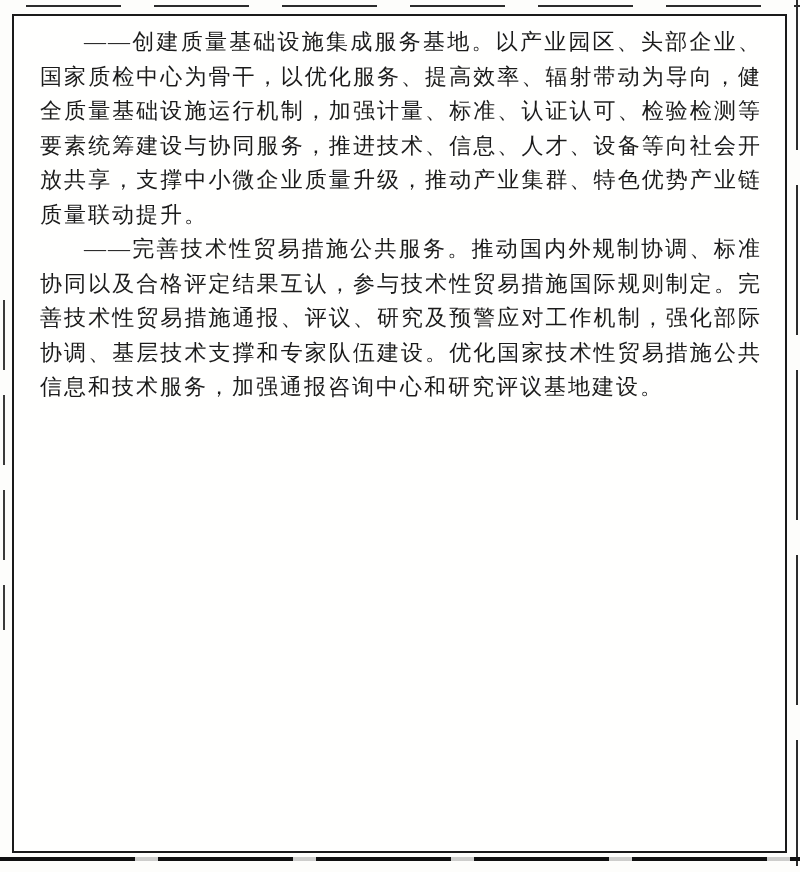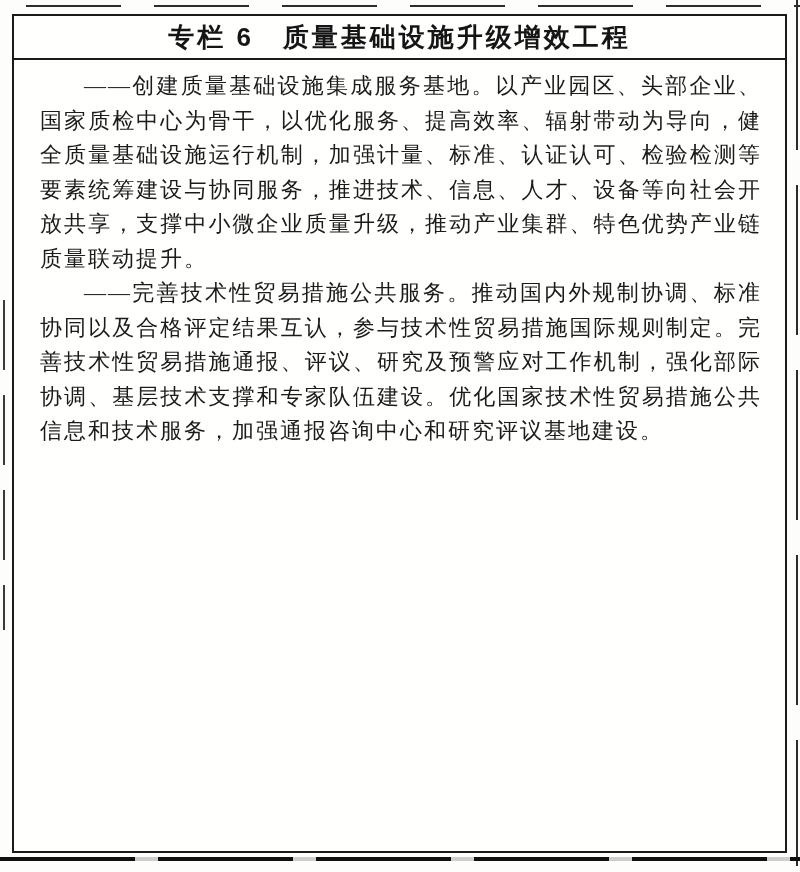--- a/index.html
+++ b/index.html
@@ -74,22 +74,19 @@
 <body>
 
 <div class="page">
 
   <div class="edge edge-top"></div>
   <div class="edge edge-right"></div>
   <div class="edge edge-left"></div>
   <div class="edge edge-bottom"></div>
 
   <section class="panel">
-    <header class="panel-header">
-      <h1 class="panel-title">专栏 6　质量基础设施升级增效工程</h1>
-    </header>
     <div class="panel-body">
       <p class="para">——创建质量基础设施集成服务基地。以产业园区、头部企业、国家质检中心为骨干，以优化服务、提高效率、辐射带动为导向，健全质量基础设施运行机制，加强计量、标准、认证认可、检验检测等要素统筹建设与协同服务，推进技术、信息、人才、设备等向社会开放共享，支撑中小微企业质量升级，推动产业集群、特色优势产业链质量联动提升。</p>
       <p class="para">——完善技术性贸易措施公共服务。推动国内外规制协调、标准协同以及合格评定结果互认，参与技术性贸易措施国际规则制定。完善技术性贸易措施通报、评议、研究及预警应对工作机制，强化部际协调、基层技术支撑和专家队伍建设。优化国家技术性贸易措施公共信息和技术服务，加强通报咨询中心和研究评议基地建设。</p>
     </div>
   </section>
 
 </div>
 
 </body></html>

